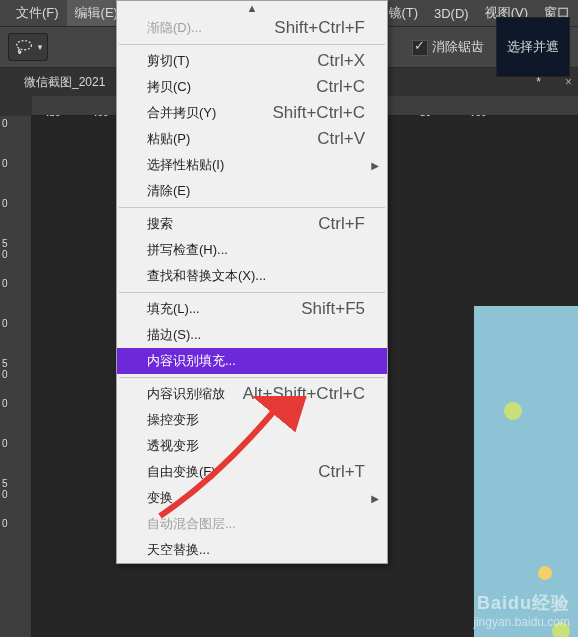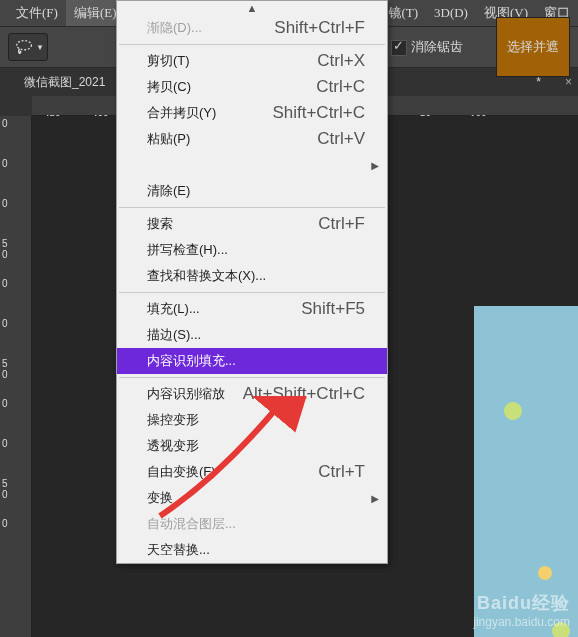--- a/index.html
+++ b/index.html
@@ -1,28 +1,28 @@
 <!DOCTYPE html>
 <html><head>
 <meta charset="utf-8">
 <style>
 * { margin: 0; padding: 0; box-sizing: border-box; font-family: "Microsoft YaHei", sans-serif; }
 body { background: #323232; width: 578px; height: 637px; overflow: hidden; position: relative; }
 
 .menubar { background: #454545; height: 26px; display: flex; align-items: center; padding-left: 8px; color: #d8d8d8; font-size: 13px; }
-.menubar .item { padding: 4px 8px; cursor: pointer; font-family: Liberation Serif, serif; }
+.menubar .item { padding: 4px 8px; cursor: pointer; }
 .menubar .item.active { background: #5a5a5a; }
 
 .toolbar { background: #454545; height: 42px; border-top: 1px solid #2a2a2a; border-bottom: 1px solid #2a2a2a; display: flex; align-items: center; padding: 0 8px; gap: 12px; color: #d8d8d8; font-size: 13px; }
 .lasso-icon { width: 40px; height: 28px; background: #3a3a3a; border: 1px solid #222; border-radius: 3px; display: flex; align-items: center; justify-content: center; }
 .lasso-icon svg { width: 22px; height: 18px; }
 .toolbar .spacer { flex: 1; }
 .toolbar .checkbox { background: #2a2a2a; border: 1px solid #555; width: 16px; height: 16px; display: inline-block; vertical-align: middle; position: relative; margin-right: 4px; }
 .toolbar .checkbox::after { content: "✓"; color: #ccc; position: absolute; top: -3px; left: 1px; font-size: 13px; }
-.toolbar .btn { border: 1px solid #222; padding: 20px 10px; background: #a16207; margin-left: 21px; }
+.toolbar .btn { border: 1px solid #222; padding: 20px 10px; background: #0f172a; }
 
 .tabs { background: #323232; height: 28px; display: flex; align-items: center; padding-left: 18px; color: #d8d8d8; font-size: 12px; gap: 12px;}
 .tabs .tab { padding: 4px 6px; }
 .tabs .tab.x { color: #aaa; }
 
 .ruler-h { background: #3e3e3e; height: 20px; color: #ddd; font-size: 10px; position: relative; margin-left: 32px; border-bottom: 1px solid #222; }
 .ruler-h span { position: absolute; top: 18px; }
 .ruler-v { background: #3e3e3e; width: 32px; position: absolute; left: 0; top: 116px; bottom: 0; color: #ddd; font-size: 10px; border-right: 1px solid #222; }
 .ruler-v div { position: relative; height: 40px; }
 .ruler-v span { position: absolute; left: 2px; writing-mode: horizontal-tb; }
@@ -153,20 +153,21 @@
       </div>
       <div class="row">
         <span class="label">合并拷贝(Y)</span>
         <span class="shortcut">Shift+Ctrl+C</span>
       </div>
       <div class="row">
         <span class="label">粘贴(P)</span>
         <span class="shortcut">Ctrl+V</span>
       </div>
       <div class="row">
+        <span class="label">选择性粘贴(I)</span>
         <span class="sub">▶</span>
       </div>
       <div class="row">
         <span class="label">清除(E)</span>
       </div>
       <div class="sep"></div>
       <div class="row">
         <span class="label">搜索</span>
         <span class="shortcut">Ctrl+F</span>
       </div>

